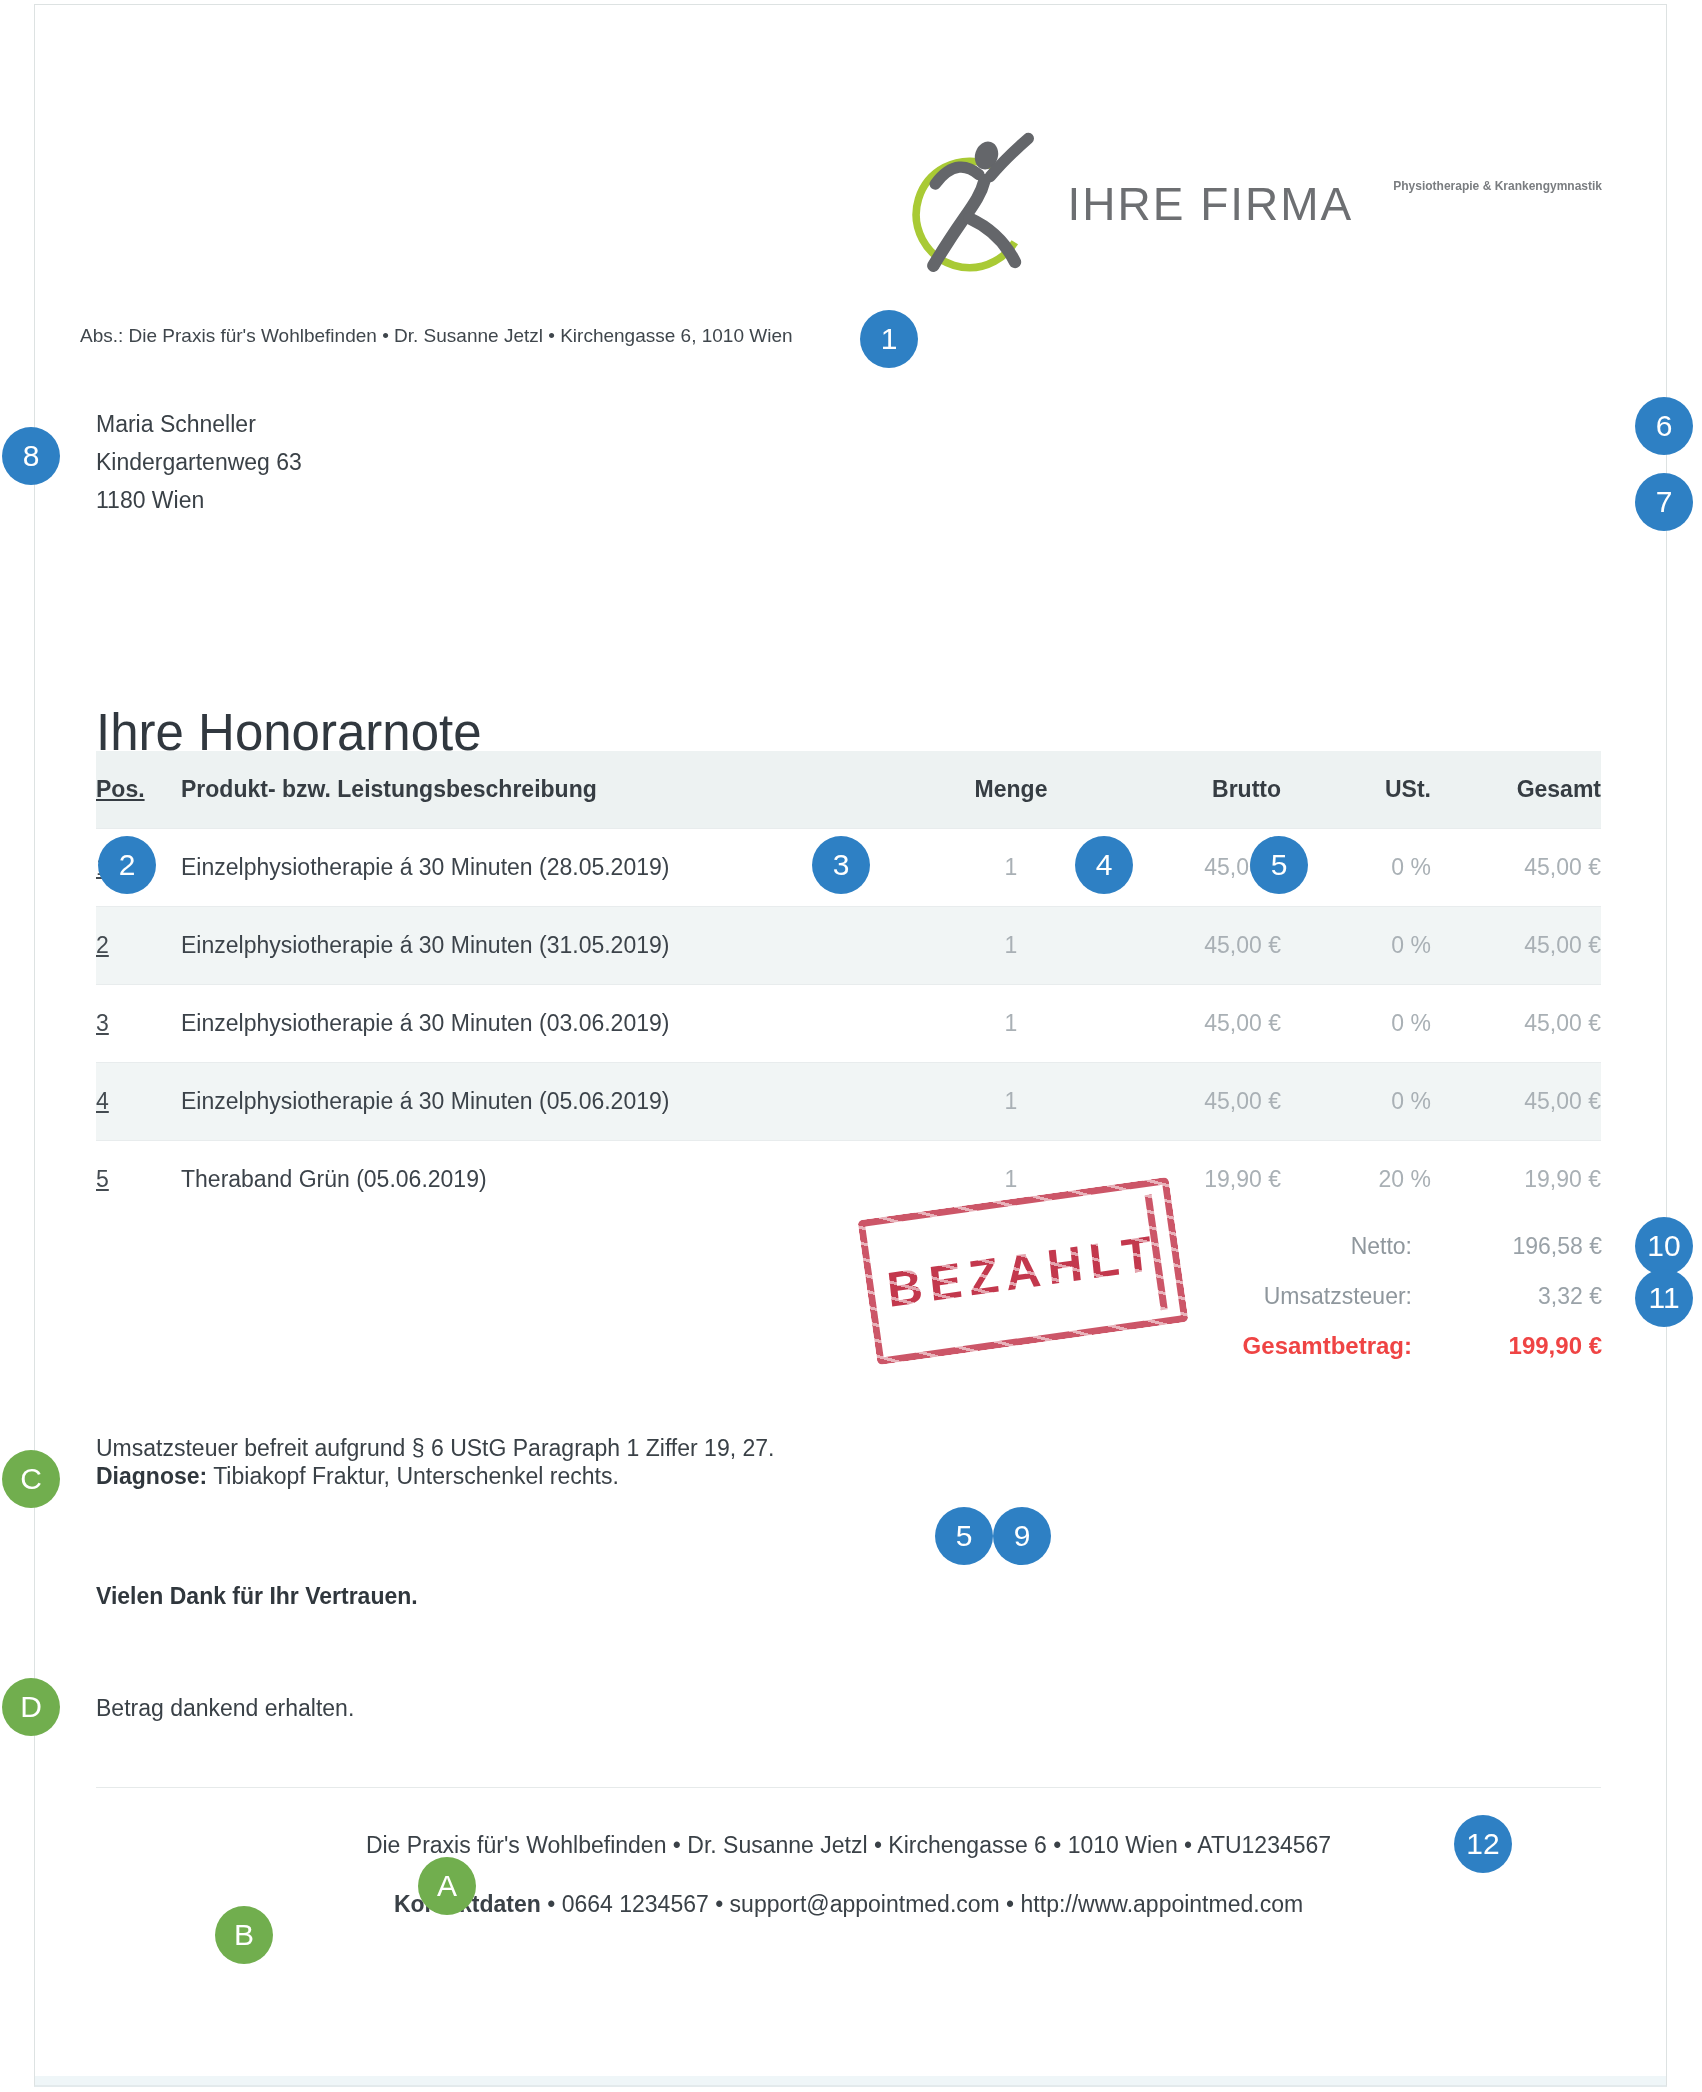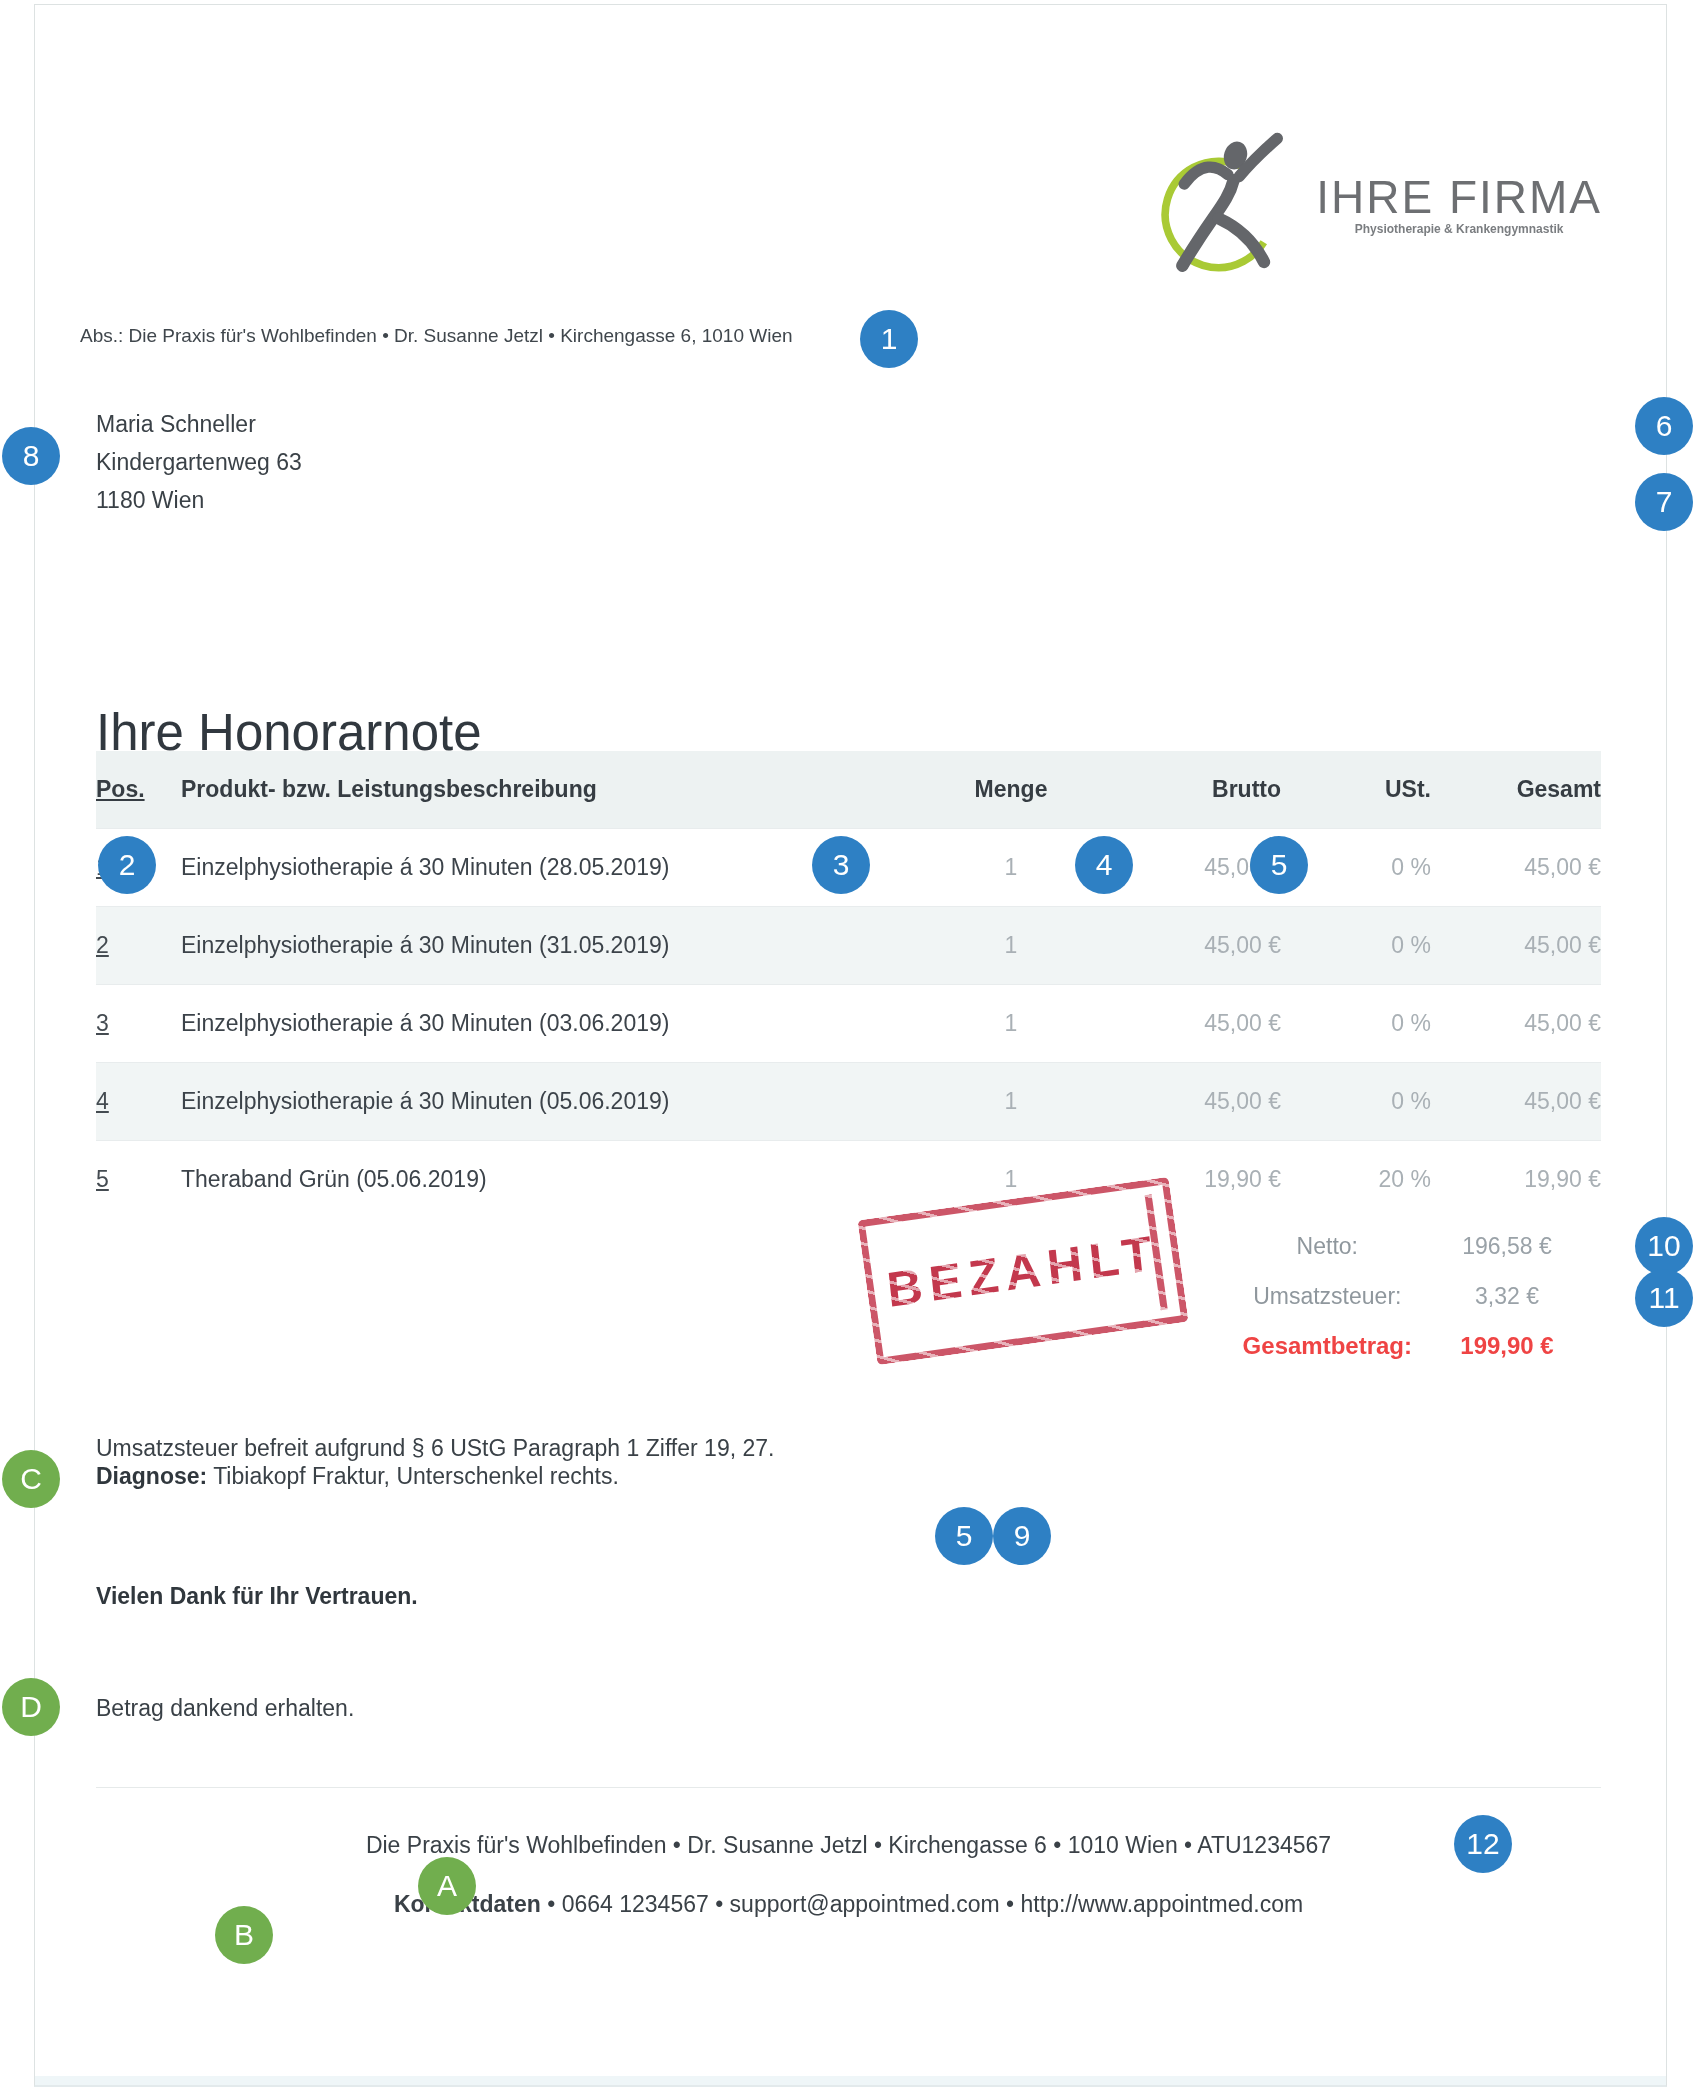--- a/index.html
+++ b/index.html
@@ -4,21 +4,21 @@
 <style>
   html,body{margin:0;padding:0;background:#fff;}
   body{width:1702px;height:2092px;position:relative;
        font-family:"Liberation Sans",sans-serif;color:#3d444a;overflow:hidden;}
   .page{position:absolute;left:34px;top:4px;width:1631px;height:2080px;background:#fff;
         border:1px solid #dde2e2;border-bottom:2px solid #e3eaec;}
   .bottom-strip{position:absolute;left:0;right:0;bottom:0;height:9px;background:#eff6f8;}
 
   
   .logo{position:absolute;top:118px;right:64px;display:flex;align-items:center;gap:14px;}
-  .logo-text{display:flex;flex-direction:column;align-items:center;}
+  .logo-text{display:flex;flex-direction:row;align-items:flex-start;gap:40px;}
   .logo-name{font-size:46px;color:#6d6f72;font-weight:500;letter-spacing:2px;line-height:50px;}
   .logo-tagline{font-size:12px;color:#7a7d80;font-weight:700;margin-top:0;}
 
   .sender{position:absolute;left:45px;top:320px;font-size:19px;color:#3f464c;}
 
   .recipient{position:absolute;left:61px;top:400px;font-size:23px;line-height:38px;color:#3a4147;}
   .meta{position:absolute;right:64px;top:400px;display:grid;grid-template-columns:auto 245px;
         font-size:23px;line-height:38px;text-align:right;color:#3a4147;}
 
   .doc-title{position:absolute;left:61px;top:664px;font-size:51px;line-height:60px;
@@ -36,21 +36,21 @@
   .cell-desc{text-align:left;color:#3c434a;}
   .cell-center{text-align:center;}
   .cell-right{text-align:right;}
   .cell-pad{padding-right:16px;}
   .num{color:#a9b0b5;}
   .invoice-table tbody tr{border-top:1px solid #e8eced;background:#fff;}
   .invoice-table tbody tr:nth-child(even){background:#f1f5f5;}
 
   
   .totals{position:absolute;right:64px;top:1216px;display:grid;grid-template-columns:auto 190px;
-          font-size:23px;line-height:50px;text-align:center;}
+          font-size:23px;line-height:50px;text-align:right;}
   .totals .t-label{color:#8f979d;}
   .totals .t-value{color:#9aa2a8;}
   .totals .t-bold{color:#ef4444;font-weight:700;font-size:24px;}
 
   
   .stamp{position:absolute;left:831px;top:1193px;width:300px;height:132px;
          border:7px solid rgba(195,56,77,.85);border-radius:5px;
          display:flex;align-items:center;justify-content:center;
          transform:rotate(-8deg);z-index:3;
          -webkit-mask-image:repeating-linear-gradient(23deg,#000 0 7px,rgba(0,0,0,.45) 7px 10px,#000 10px 15px);

